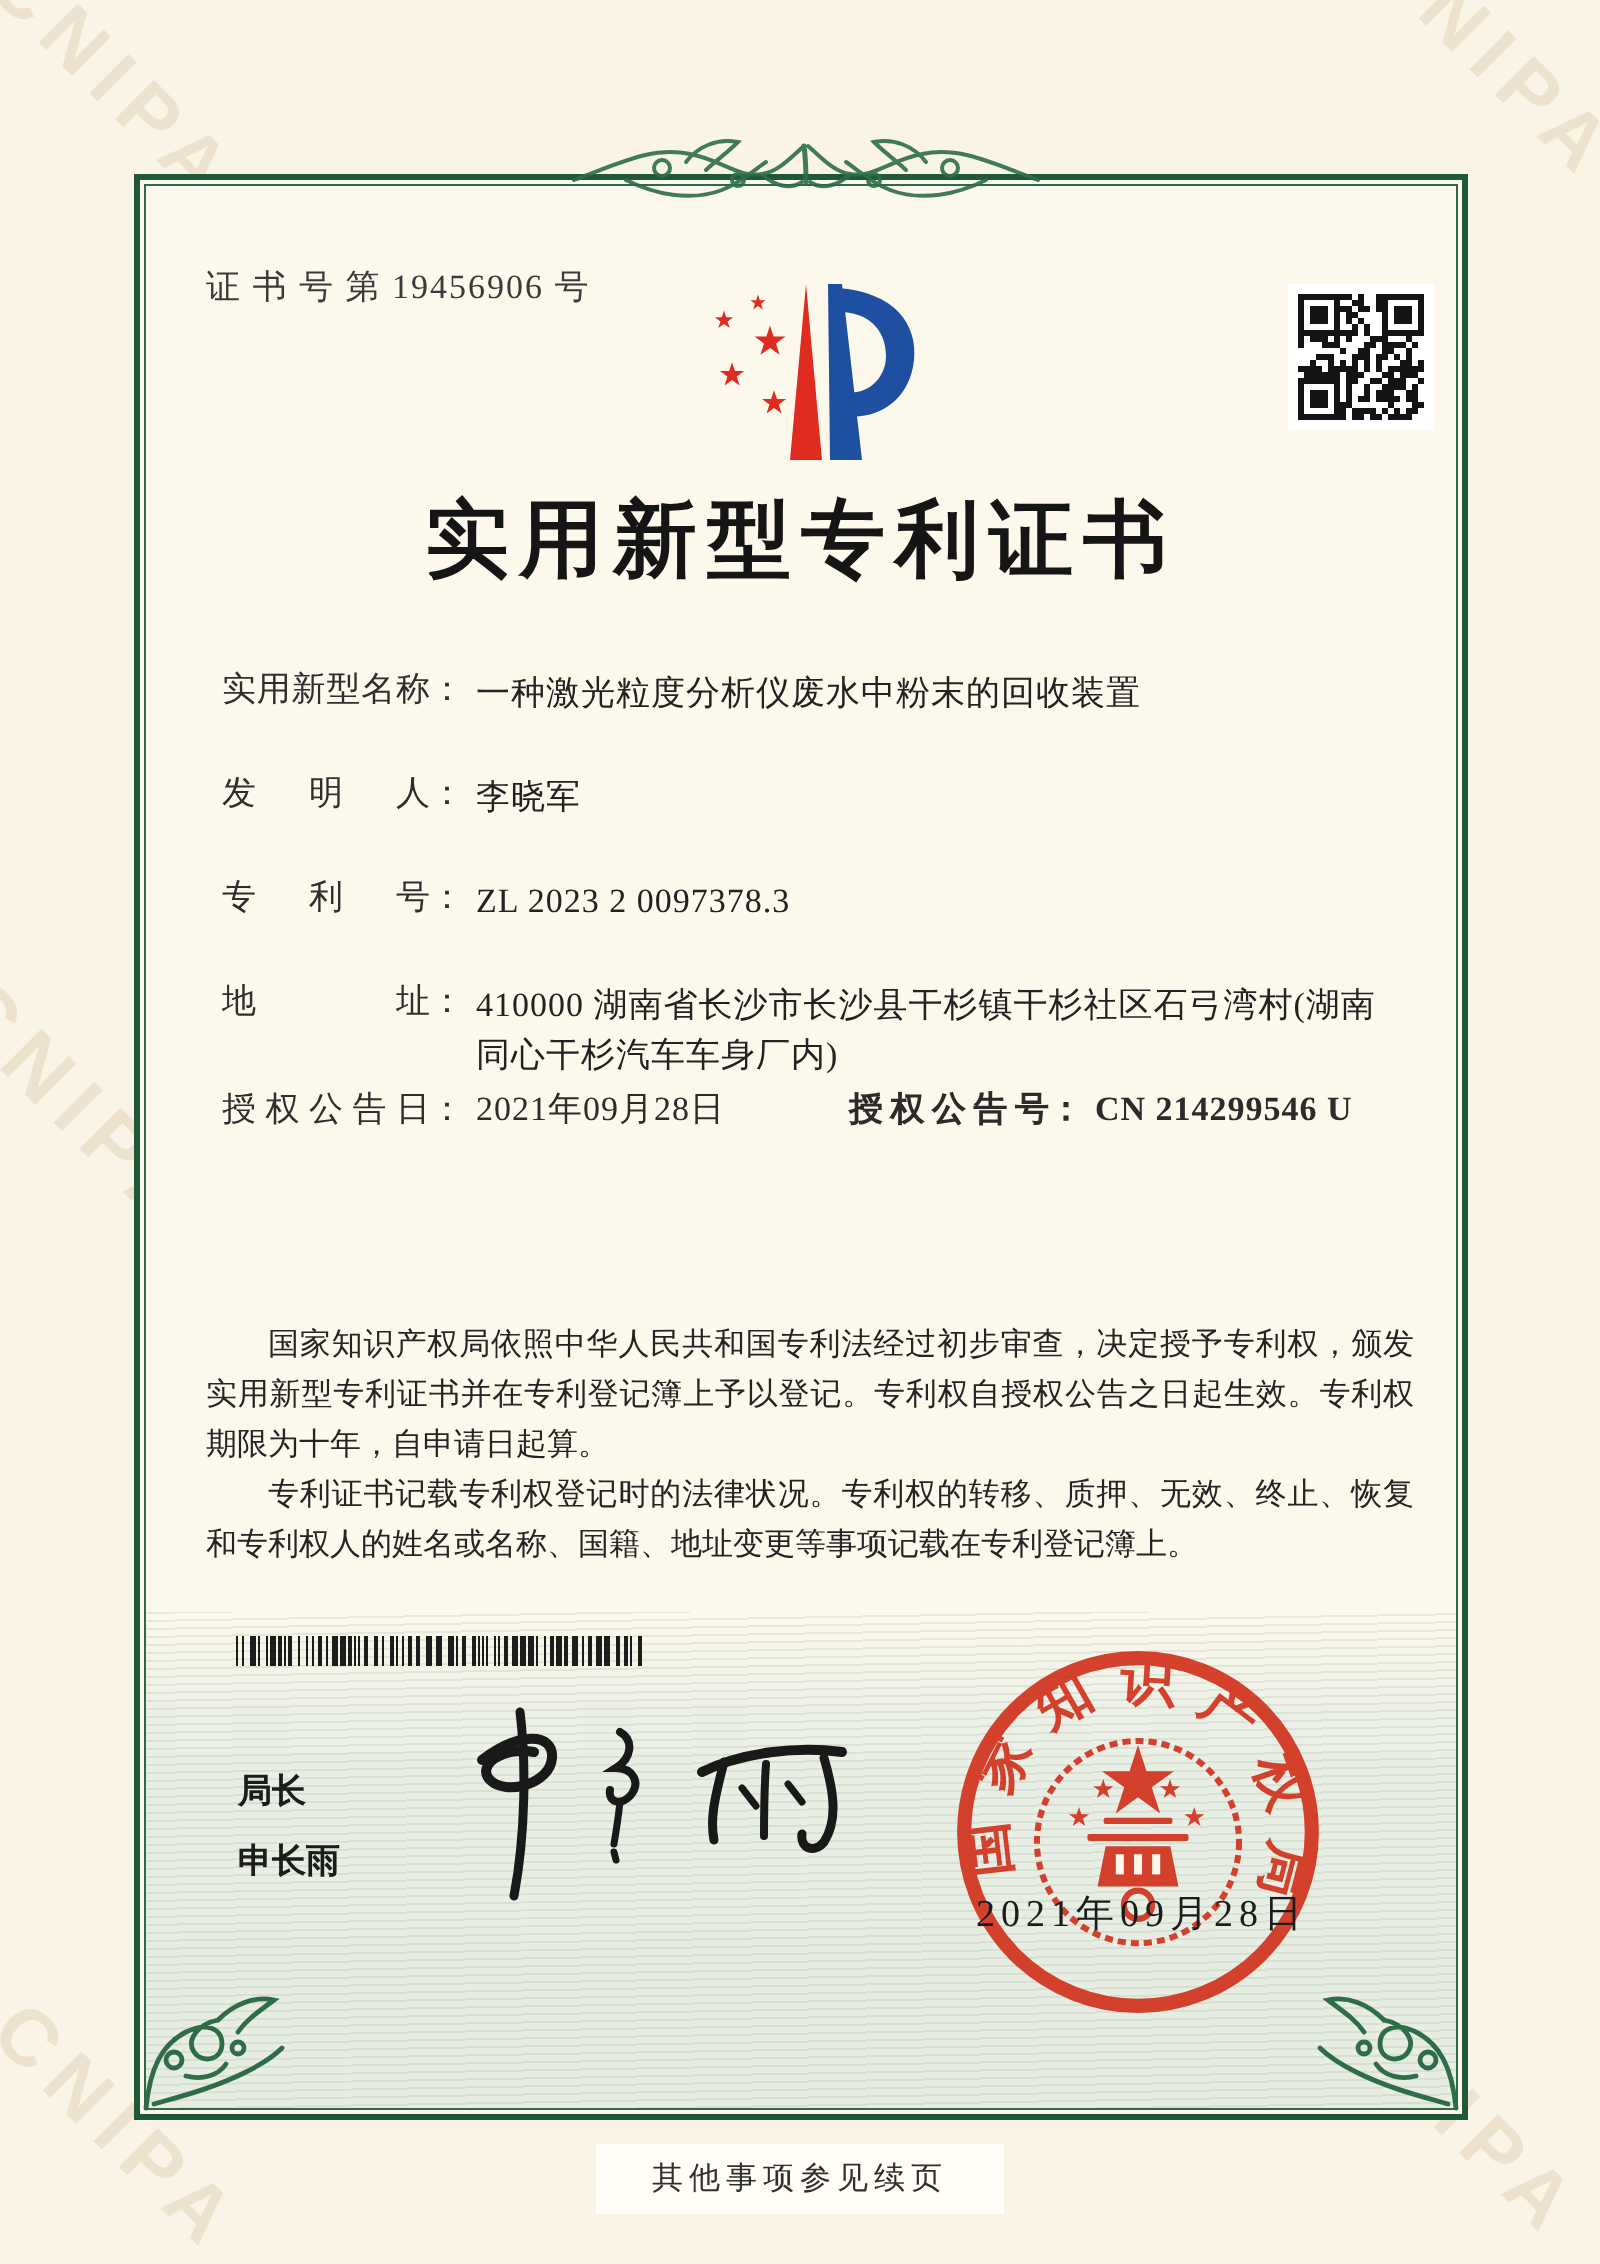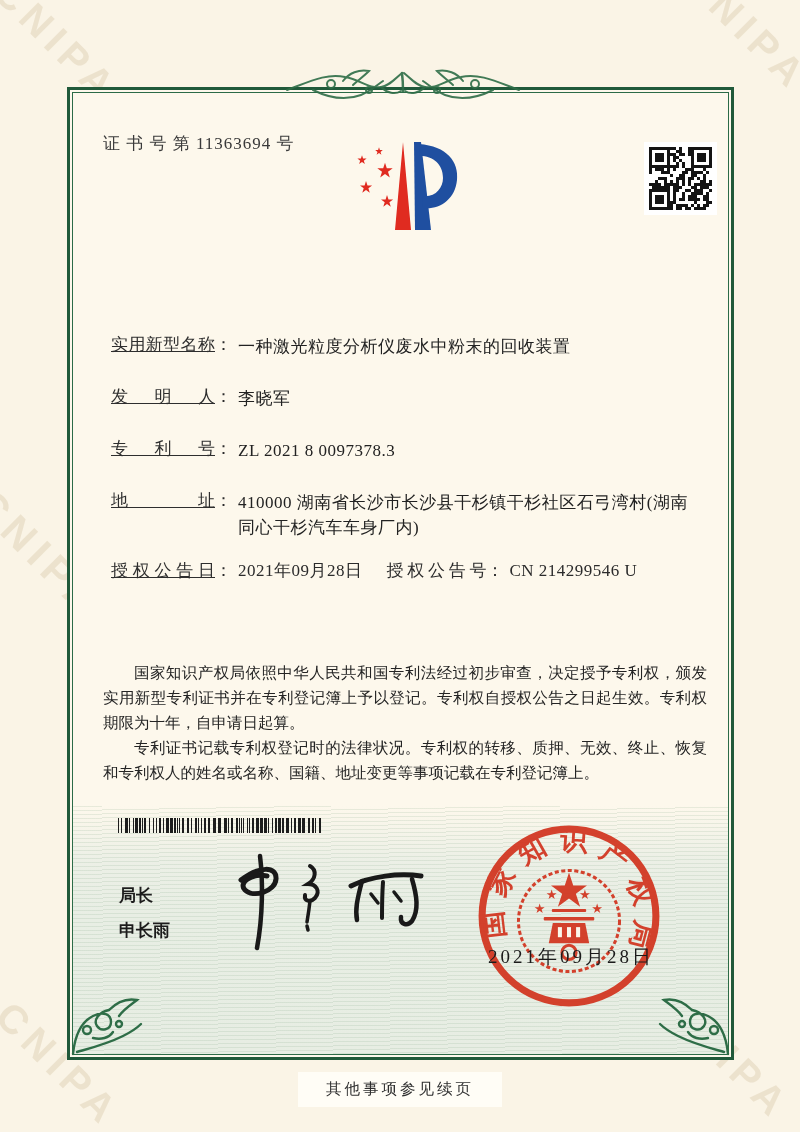--- a/index.html
+++ b/index.html
@@ -41,34 +41,33 @@
   }
   .qr-inner{position:absolute;left:5px;top:5px;width:63px;height:63px;}
   .qr-inner div{position:absolute;background:#141414;}
   .title{
     position:absolute;left:0;top:152px;width:100%;
     text-align:center;font-size:42px;font-weight:bold;
     letter-spacing:5px;color:#151515;
   }
   .fields{position:absolute;left:41px;top:244px;width:600px;font-size:17px;}
   .frow{margin-bottom:27px;line-height:22px;}
-  .frow.addr{margin-bottom:20px;}
+  .frow.addr{margin-bottom:4px;}
   .flabel{
     display:inline-block;width:104px;vertical-align:top;
     text-align:justify;text-align-last:justify;-moz-text-align-last:justify;
     color:#2e2e2e;
-    text-decoration:underline;
   }
   .fcolon{display:inline-block;vertical-align:top;margin-right:6px;}
   .fvalue{
     display:inline-block;vertical-align:top;width:460px;
     letter-spacing:0.5px;line-height:25px;color:#222;
   }
   .grant{display:flex;}
-  .grant .pair2{margin-left:24px;}
+  .grant .pair2{margin-left:62px;font-weight:bold;}
   .grant .flabel2{
     display:inline-block;width:100px;vertical-align:top;
     text-align:justify;text-align-last:justify;-moz-text-align-last:justify;
   }
   .paras{
     position:absolute;left:33px;top:570px;width:604px;
     font-size:15.5px;line-height:25px;text-align:justify;color:#242424;
   }
   .paras p{margin:0;text-indent:2em;}
   
@@ -125,21 +124,21 @@
       <path d="M236,33 C212,24 196,16 178,20 C162,23 154,32 142,30 C134,29 128,22 121,16"></path>
       <path d="M210,33 C196,40 178,44 162,38 C152,34 146,28 140,24"></path>
       <path d="M180,24 C174,16 164,12 154,14 C160,20 166,24 170,28"></path>
       <path d="M142,30 C136,36 128,38 122,34"></path>
       <circle cx="192" cy="27" r="4"></circle>
       <circle cx="154" cy="33" r="3"></circle>
       <path d="M119,16 C120,24 120,30 120,34" stroke-width="2.5"></path>
     </g>
   </svg>
 
-  <div class="cert-number">证 书 号 第 11363694 号</div>
+  <div class="cert-number">证 书 号 第 19456906 号</div>
 
   <svg class="logo" viewBox="0 0 150 118">
     <path d="M68,14 L76,102 L60,102 Z" fill="#e02b20"></path>
     <path d="M79,14 L80,102 L96,102 L86,14 Z" fill="#1f4fa0"></path>
     <path d="M84,16 C112,18 124,34 122,52 C120,72 104,82 88,80 L87,68 C100,70 108,60 108,50 C108,36 98,28 85,28 Z" fill="#1f4fa0"></path>
     <g fill="#e02b20">
       <path d="M50,46 l4.8,3.4 -1.8,-5.6 4.7,-3.5 -5.9,0 -1.8,-5.6 -1.8,5.6 -5.9,0 4.7,3.5 -1.8,5.6 Z"></path>
       <path d="M31,62 l3.8,2.7 -1.4,-4.4 3.7,-2.8 -4.6,0 -1.5,-4.4 -1.4,4.4 -4.6,0 3.7,2.8 -1.4,4.4 Z"></path>
       <path d="M52,76 l3.8,2.7 -1.4,-4.4 3.7,-2.8 -4.6,0 -1.5,-4.4 -1.4,4.4 -4.6,0 3.7,2.8 -1.4,4.4 Z"></path>
       <path d="M27,34 l2.9,2 -1.1,-3.3 2.8,-2.1 -3.5,0 -1.1,-3.3 -1.1,3.3 -3.5,0 2.8,2.1 -1.1,3.3 Z"></path>
@@ -307,30 +306,31 @@
         <div style="left: 6px; top: 6px; width: 9px; height: 9px; background: rgb(20, 20, 20);"></div>
         <div style="left: 42px; top: 0px; width: 21px; height: 21px; background: rgb(20, 20, 20);"></div>
         <div style="left: 45px; top: 3px; width: 15px; height: 15px; background: rgb(255, 255, 255);"></div>
         <div style="left: 48px; top: 6px; width: 9px; height: 9px; background: rgb(20, 20, 20);"></div>
         <div style="left: 0px; top: 42px; width: 21px; height: 21px; background: rgb(20, 20, 20);"></div>
         <div style="left: 3px; top: 45px; width: 15px; height: 15px; background: rgb(255, 255, 255);"></div>
         <div style="left: 6px; top: 48px; width: 9px; height: 9px; background: rgb(20, 20, 20);"></div>
       </div>
   </div>
 
+  <div class="title">实用新型专利证书</div>
 
   <div class="fields">
     <div class="frow">
       <span class="flabel">实用新型名称</span><span class="fcolon">：</span><span class="fvalue">一种激光粒度分析仪废水中粉末的回收装置</span>
     </div>
     <div class="frow">
       <span class="flabel">发明人</span><span class="fcolon">：</span><span class="fvalue">李晓军</span>
     </div>
     <div class="frow">
-      <span class="flabel">专利号</span><span class="fcolon">：</span><span class="fvalue">ZL 2021 8 0097378.3</span>
+      <span class="flabel">专利号</span><span class="fcolon">：</span><span class="fvalue">ZL 2023 2 0097378.3</span>
     </div>
     <div class="frow addr">
       <span class="flabel">地址</span><span class="fcolon">：</span><span class="fvalue">410000 湖南省长沙市长沙县干杉镇干杉社区石弓湾村(湖南同心干杉汽车车身厂内)</span>
     </div>
     <div class="frow grant">
       <span>
         <span class="flabel">授权公告日</span><span class="fcolon">：</span><span style="letter-spacing:.5px">2021年09月28日</span>
       </span>
       <span class="pair2">
         <span class="flabel2">授权公告号</span><span class="fcolon">：</span><span style="letter-spacing:.5px">CN 214299546 U</span>

